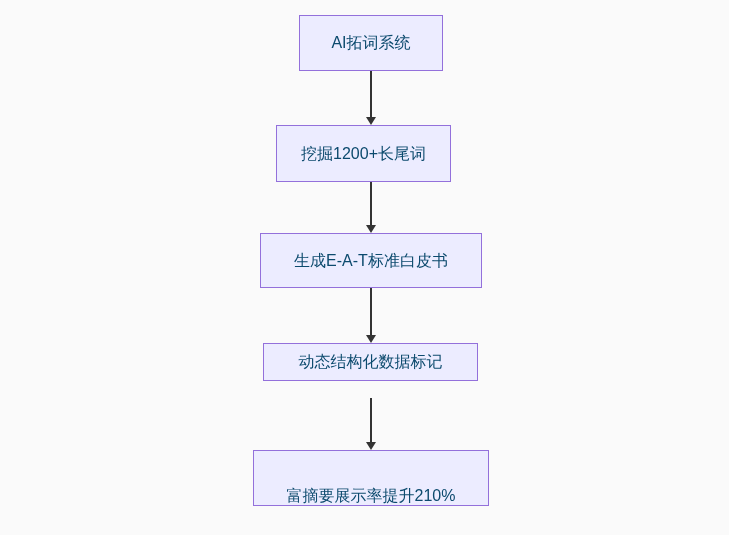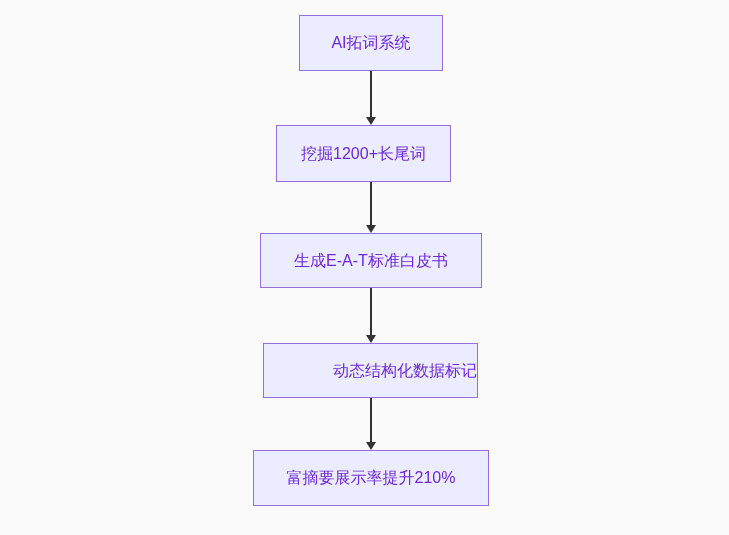--- a/index.html
+++ b/index.html
@@ -21,21 +21,21 @@
   .node {
     position: absolute;
     box-sizing: border-box;
     background: #ececff;
     border: 1px solid #9370db;
     display: flex;
     align-items: center;
     justify-content: center;
     text-align: center;
     font-size: 16px;
-    color: #6d28d9;
+    color: #0c4a6e;
     line-height: 1.2;
     white-space: nowrap;
   }
   .edge {
     position: absolute;
     width: 12px;
     left: 365px;
   }
   .edge-line {
     position: absolute;
@@ -66,25 +66,25 @@
   </div>
 
   <div class="node" style="left:276px; top:125px; width:175px; height:57px;">
     <span>挖掘1200+长尾词</span>
   </div>
 
   <div class="node" style="left:260px; top:233px; width:222px; height:55px;">
     <span>生成E-A-T标准白皮书</span>
   </div>
 
-  <div class="node" style="left:263px; top:343px; width:215px; height:55px;justify-content:flex-end;">
+  <div class="node" style="left:263px; top:343px; width:215px; height:38px;">
     <span>动态结构化数据标记</span>
   </div>
 
-  <div class="node" style="left:253px; top:450px; width:236px; height:56px;">
+  <div class="node" style="left:253px; top:450px; width:236px; height:56px;align-items:flex-end;">
     <span>富摘要展示率提升210%</span>
   </div>
 
   <div class="edge" style="top:71px;  height:54px;">
     <div class="edge-line"></div>
     <div class="edge-head"></div>
   </div>
 
   <div class="edge" style="top:182px; height:51px;">
     <div class="edge-line"></div>

